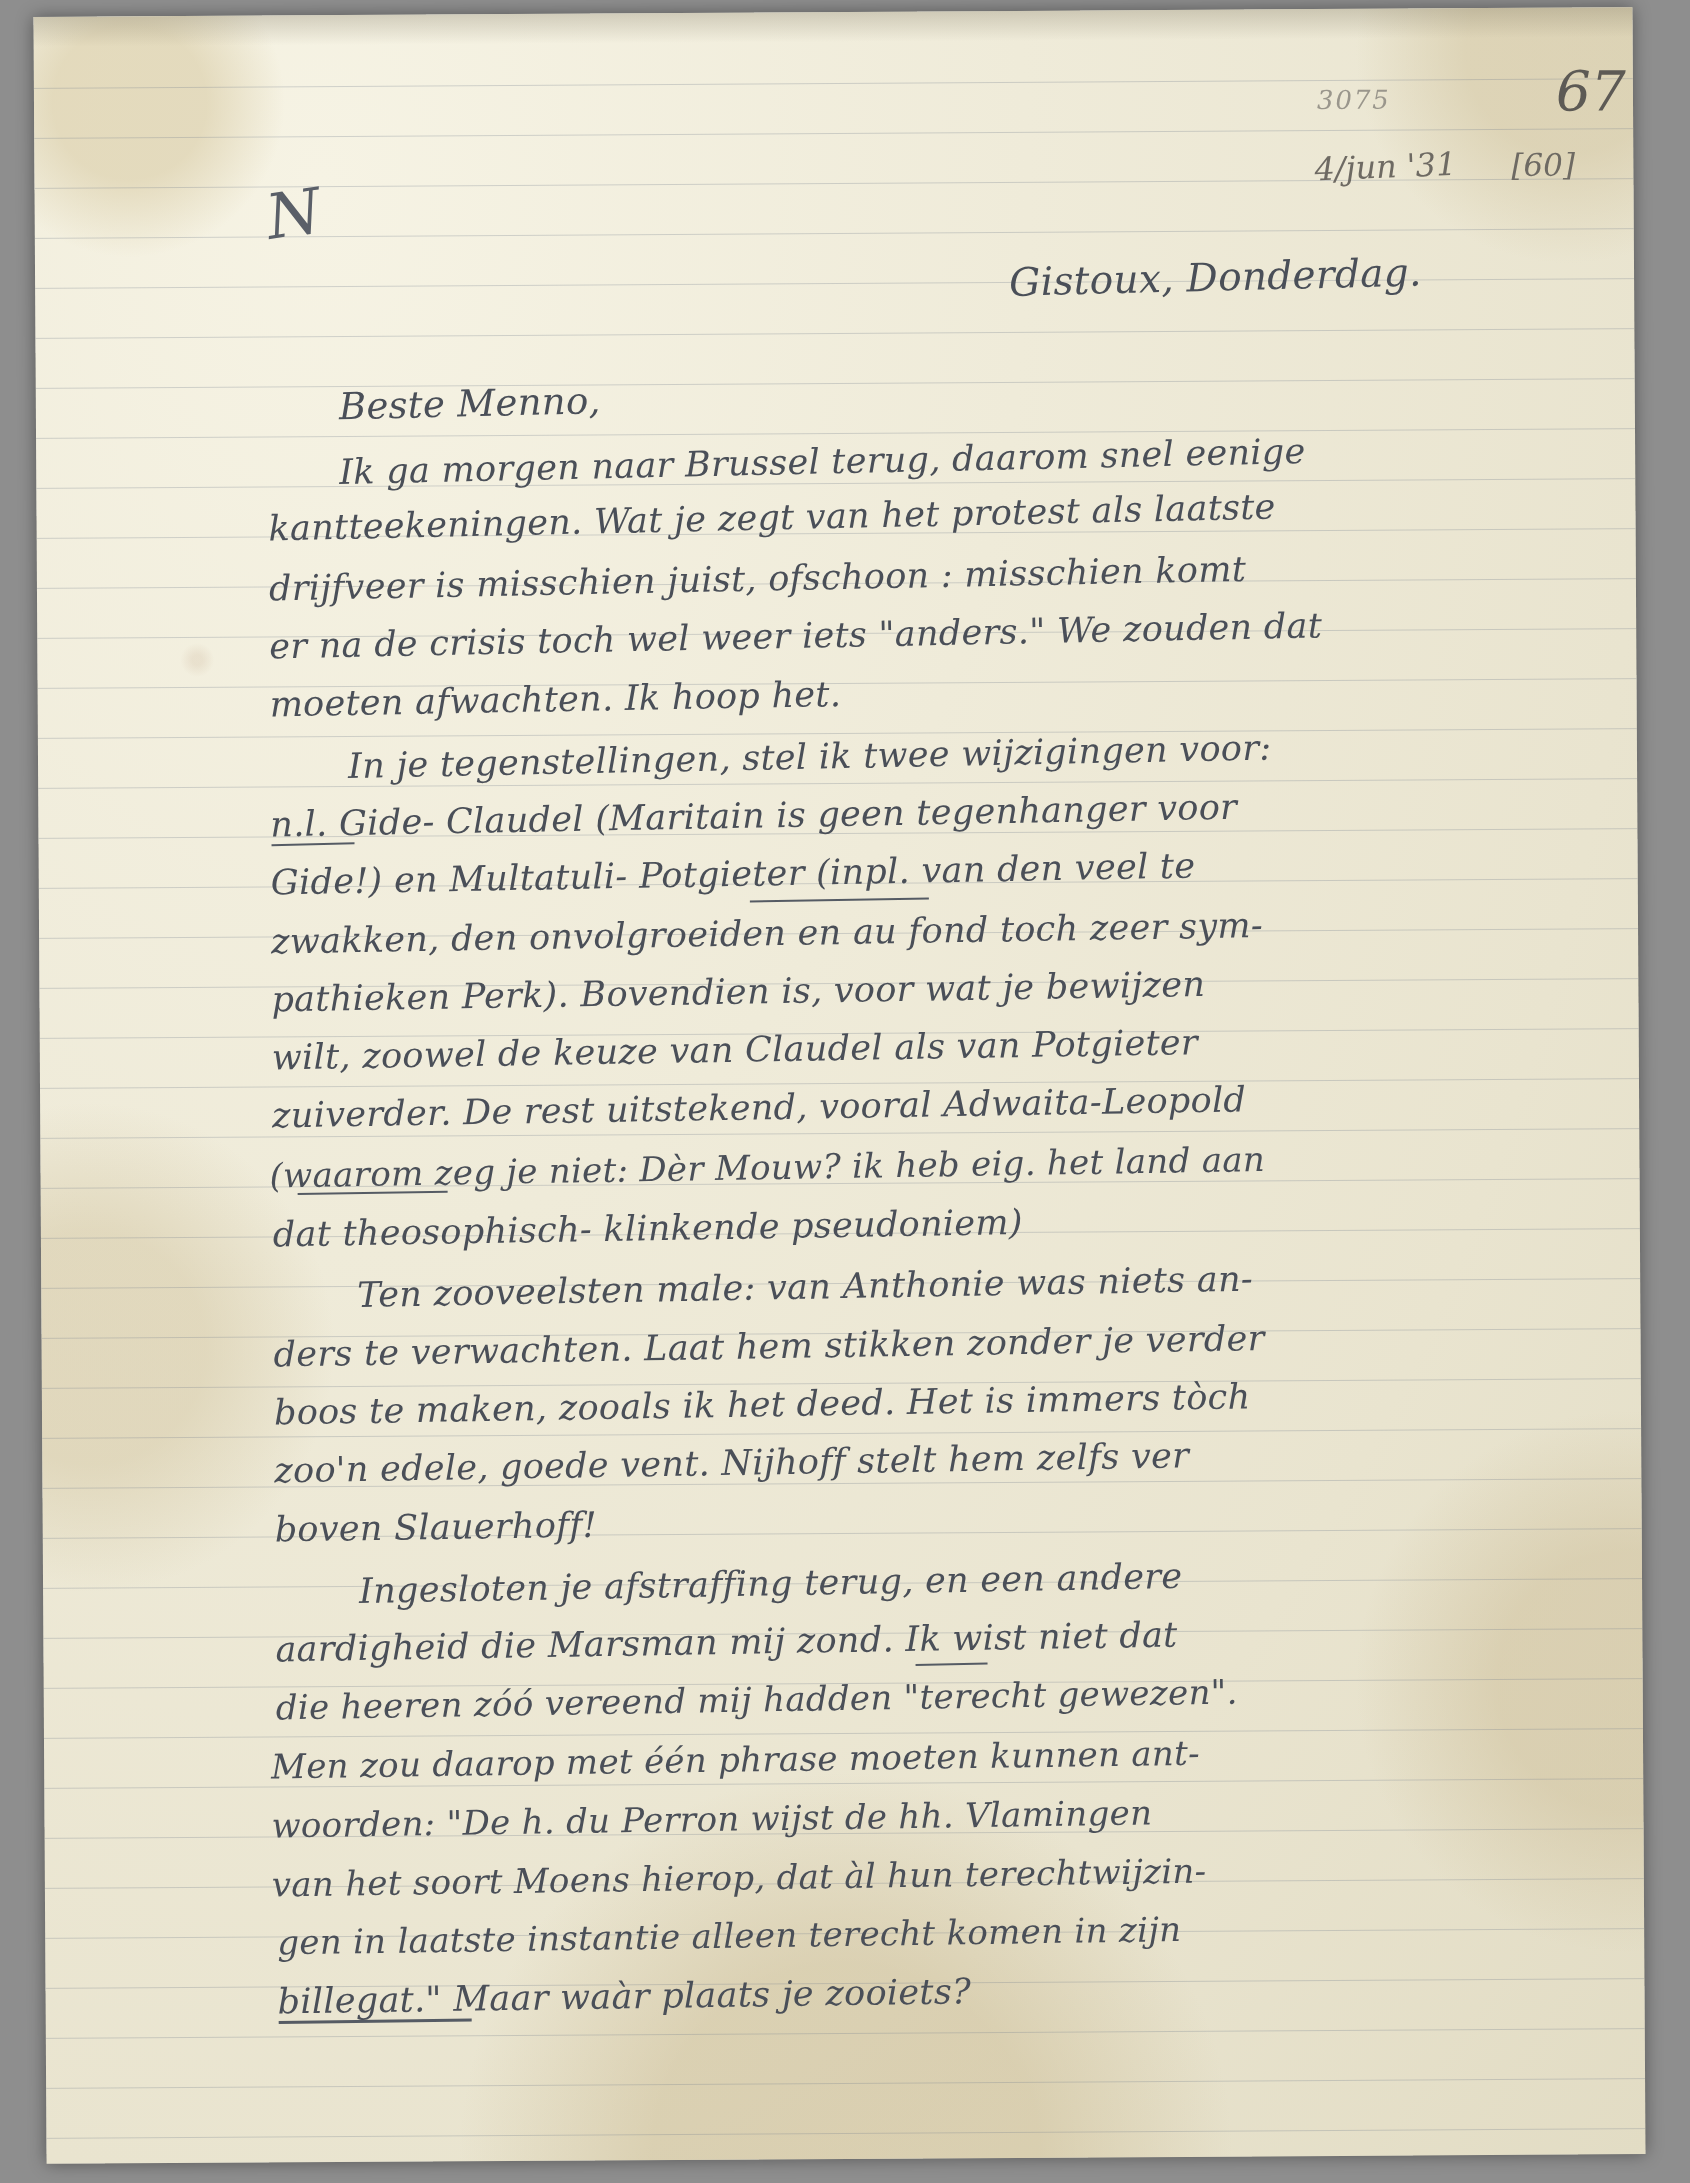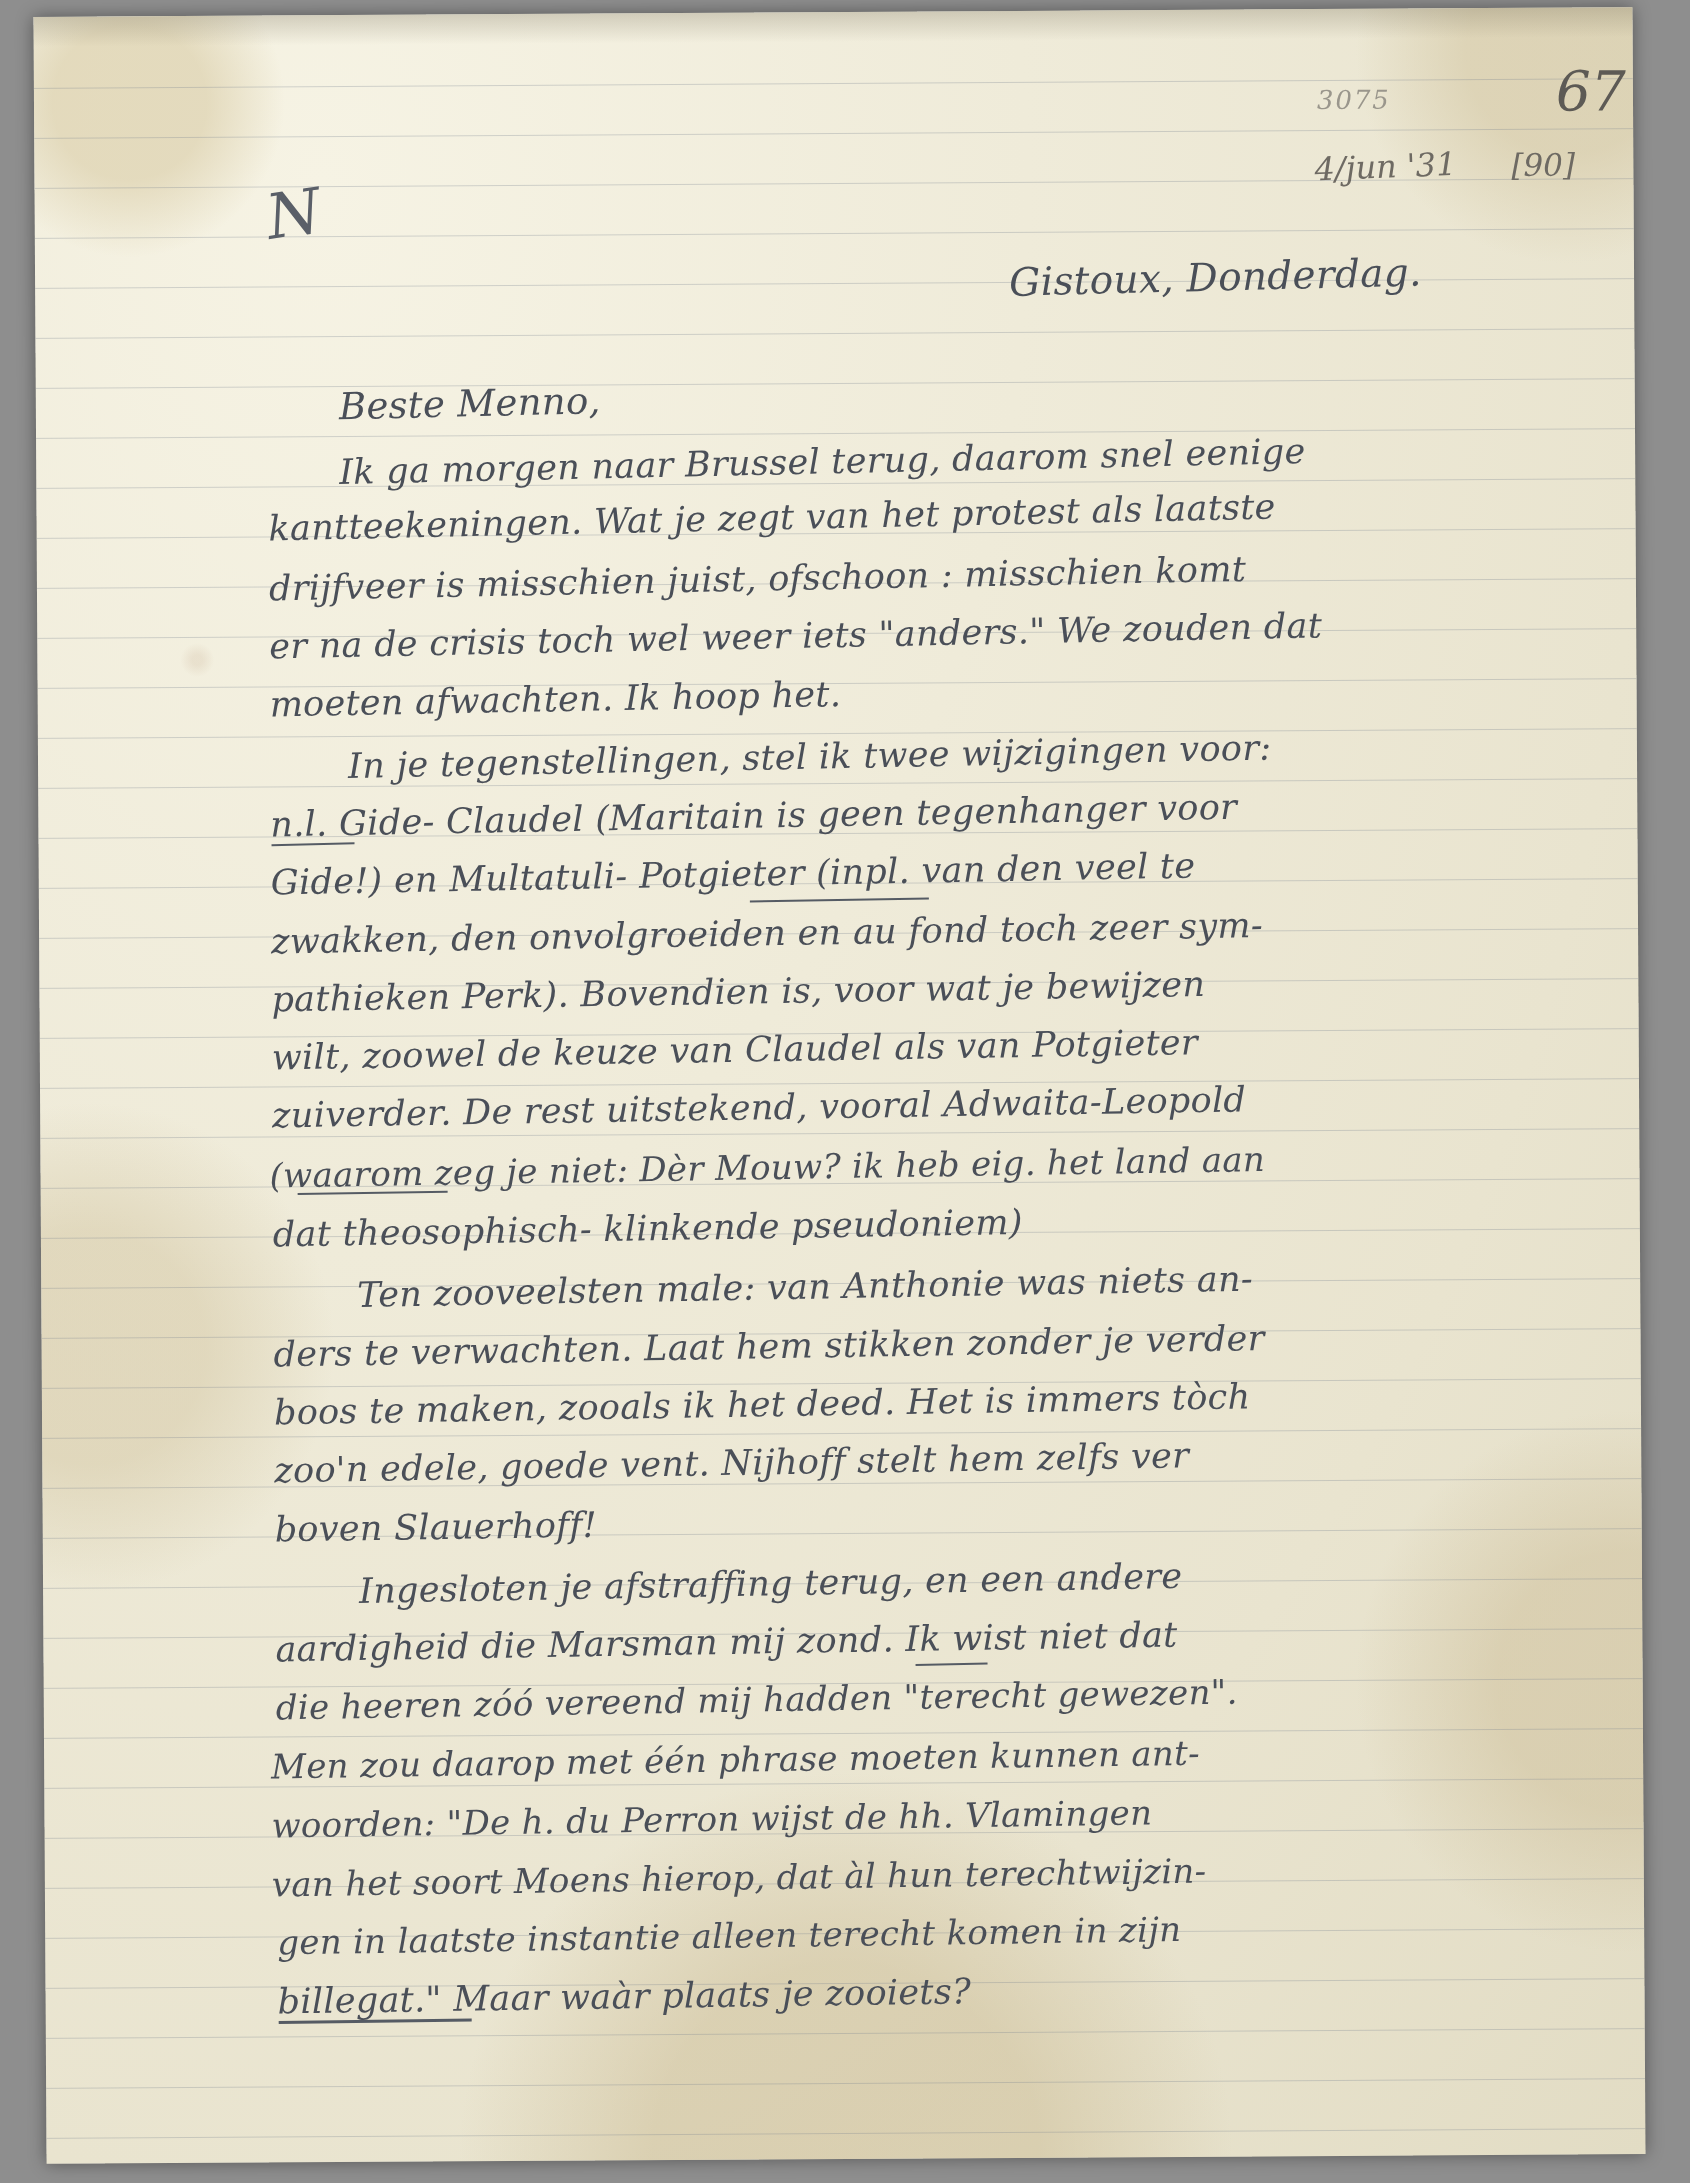--- a/index.html
+++ b/index.html
@@ -149,21 +149,21 @@
   <div id="paper">
 
     <div id="rules"></div>
 
     <div class="pencil" id="arch-faint" style="left:1283px; top:76px;">3075</div>
 
     <div class="pencil" id="arch-num" style="left:1522px; top:52px;">67</div>
 
     <div class="pencil" id="arch-date" style="left:1280px; top:139px; transform:rotate(-2deg);">4/jun '31</div>
 
-    <div class="pencil" id="arch-bracket" style="left:1477px; top:139px;">[90]</div>
+    <div class="pencil" id="arch-bracket" style="left:1477px; top:139px;">[60]</div>
 
     <div id="flourish">N</div>
 
     <div class="hand" id="heading">Gistoux, Donderdag.</div>
 
     <div class="hand" id="salutation">Beste Menno,</div>
 
     <div class="hand line" style="left:303px;  top:440px;  font-size:35px; transform:rotate(-0.9deg);">Ik ga morgen naar Brussel terug, daarom snel eenige</div>
     <div class="hand line" style="left:232px;  top:496px;  font-size:35px; transform:rotate(-0.9deg);">kantteekeningen. Wat je zegt van het protest als laatste</div>
     <div class="hand line" style="left:232px;  top:556px;  font-size:35px; transform:rotate(-0.8deg);">drijfveer is misschien juist, ofschoon : misschien komt</div>

